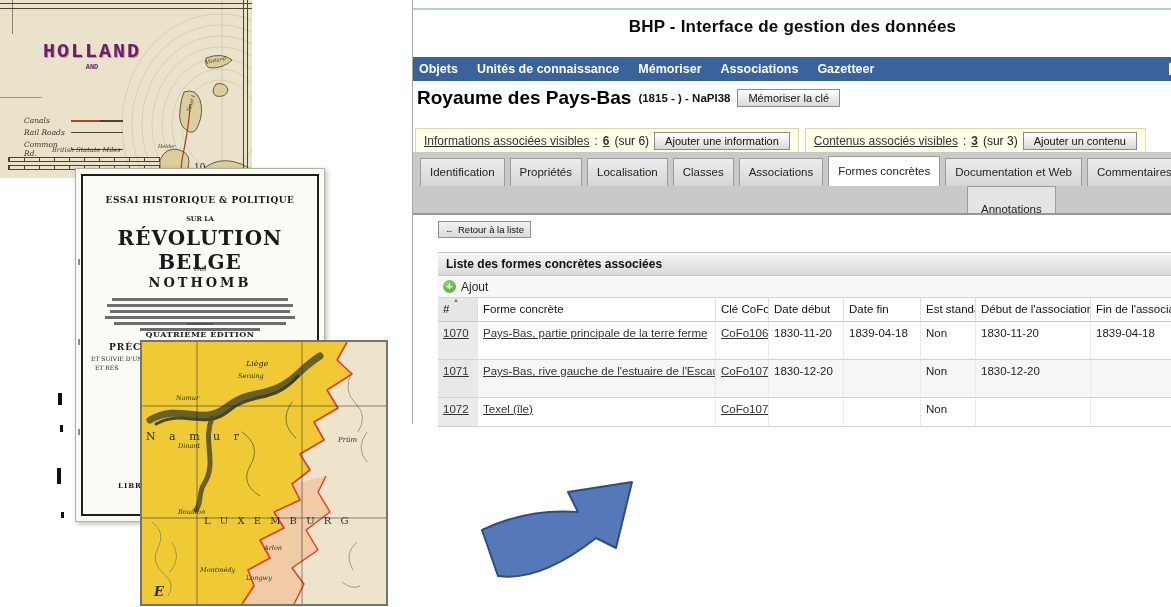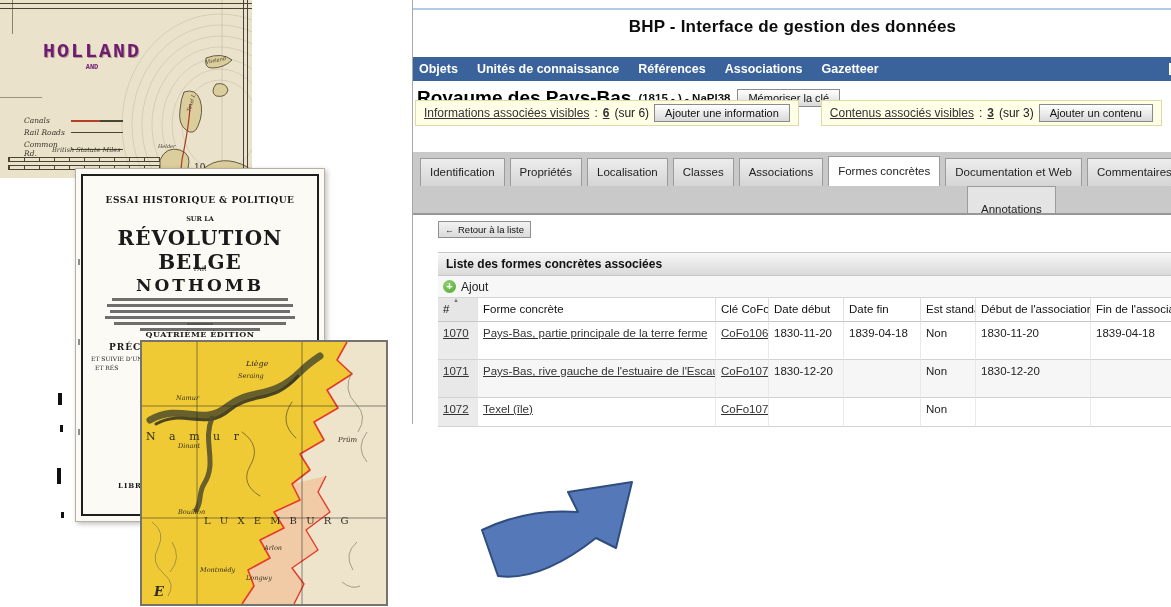--- a/index.html
+++ b/index.html
@@ -15,21 +15,21 @@
           display:flex;align-items:center;gap:19px;padding-left:6px;box-sizing:border-box;}
   .nav-item{color:#fff;font-weight:bold;font-size:12.5px;white-space:nowrap;cursor:pointer;}
   .nav-partial{position:absolute;right:0;top:6px;width:3px;height:12px;background:#fff;}
 
   #record-row{position:absolute;top:87px;left:4px;display:flex;align-items:center;gap:7px;white-space:nowrap;}
   .record-title{font-size:19px;font-weight:bold;color:#000;}
   .record-sub{font-size:11.5px;font-weight:bold;color:#111;}
   .pill-btn{border:1px solid #8a8a8a;border-radius:0;background:linear-gradient(#ffffff,#d9d9d9);
             font-size:11px;padding:2px 10px;color:#111;cursor:pointer;white-space:nowrap;}
 
-  #info-strip{position:absolute;top:100px;left:2px;display:flex;gap:22px;}
+  #info-strip{position:absolute;top:128px;left:2px;display:flex;gap:6px;}
   .info-box{background:#FFFEE7;border:1px solid #DFD9A6;padding:3px 8px;display:flex;
             align-items:center;gap:5px;font-size:12px;color:#222;white-space:nowrap;}
   .link{color:#333;text-decoration:underline;cursor:pointer;}
   .bold-link{font-weight:bold;}
 
   #tabstrip1{position:absolute;top:152px;left:0;width:100%;height:34px;background:#C9C9C9;
              display:flex;align-items:flex-end;padding-left:7px;box-sizing:border-box;overflow:visible;white-space:nowrap;}
   .tab{flex:none;height:27px;line-height:27px;padding:0 9px;margin-right:5px;font-size:11.5px;color:#222;
        background:linear-gradient(#EDEDED,#D5D5D5);border:1px solid #9B9B9B;border-bottom:none;cursor:pointer;}
   .tab.active{background:#fff;height:29px;line-height:29px;}
@@ -83,21 +83,21 @@
 
   
   #book{position:absolute;left:75px;top:168px;width:248px;height:352px;background:#FBFAF5;
         border:1px solid #B5B0A5;box-shadow:2px 2px 5px rgba(0,0,0,.25);z-index:2;}
   .book-frame{position:absolute;inset:5px;border:2px solid #1E1E1E;}
   .bk{position:absolute;left:0;width:100%;text-align:center;font-family:"DejaVu Serif",serif;color:#1a1a1a;}
   .bk1{top:26px;font-size:9px;font-weight:bold;letter-spacing:.5px;}
   .bk2{top:46px;font-size:6.5px;font-weight:bold;}
   .bk-title{top:57px;font-size:20px;font-weight:bold;letter-spacing:1px;}
   .bk-par{top:96px;font-size:6px;}
-  .bk-author{top:106px;font-size:17px;font-weight:bold;letter-spacing:3px;}
+  .bk-author{top:106px;font-size:13px;font-weight:bold;letter-spacing:3px;}
   .bk-bars{position:absolute;top:129px;left:24px;right:24px;}
   .bk-bar{height:2.5px;background:#6e6e6e;margin:0 auto 3.5px;}
   .bk-div{position:absolute;top:154px;left:50%;width:26px;height:2px;margin-left:-13px;background:#555;}
   .bk-ed{top:160px;font-size:8px;font-weight:bold;letter-spacing:.5px;}
   .bk-f1{top:173px;left:33px;width:210px;text-align:left;font-size:9px;letter-spacing:1px;font-weight:bold;}
   .bk-f2{top:186px;left:15px;width:220px;text-align:left;font-size:6px;}
   .bk-f3{top:195px;left:19px;width:220px;text-align:left;font-size:6px;}
   .bk-librair{top:312px;left:42px;width:150px;text-align:left;font-size:7px;font-weight:bold;letter-spacing:1px;}
   .bk-tick{position:absolute;left:2px;width:2px;height:6px;background:#333;opacity:.55;}
   .artifact{position:absolute;background:#101010;z-index:2;}
@@ -250,21 +250,21 @@
   <path d="M 14 78 Q 60 56 110 60 L 100 40 L 164 30 L 148 96 L 128 86 Q 72 130 30 124 Z" fill="#5578B8" stroke="#2F4E7E" stroke-width="2" stroke-linejoin="round"></path>
 </svg>
 
 <div id="panel">
   <div class="blue-topline"></div>
   <div id="app-title">BHP - Interface de gestion des données</div>
 
   <div id="navbar">
     <span class="nav-item">Objets</span>
     <span class="nav-item">Unités de connaissance</span>
-    <span class="nav-item">Références</span>
+    <span class="nav-item">Mémoriser</span>
     <span class="nav-item">Associations</span>
     <span class="nav-item">Gazetteer</span>
     <span class="nav-partial"></span>
   </div>
 
   <div id="record-row">
     <span class="record-title">Royaume des Pays-Bas</span>
     <span class="record-sub">(1815 - ) - NaPl38</span>
     <button class="pill-btn">Mémoriser la clé</button>
   </div>

